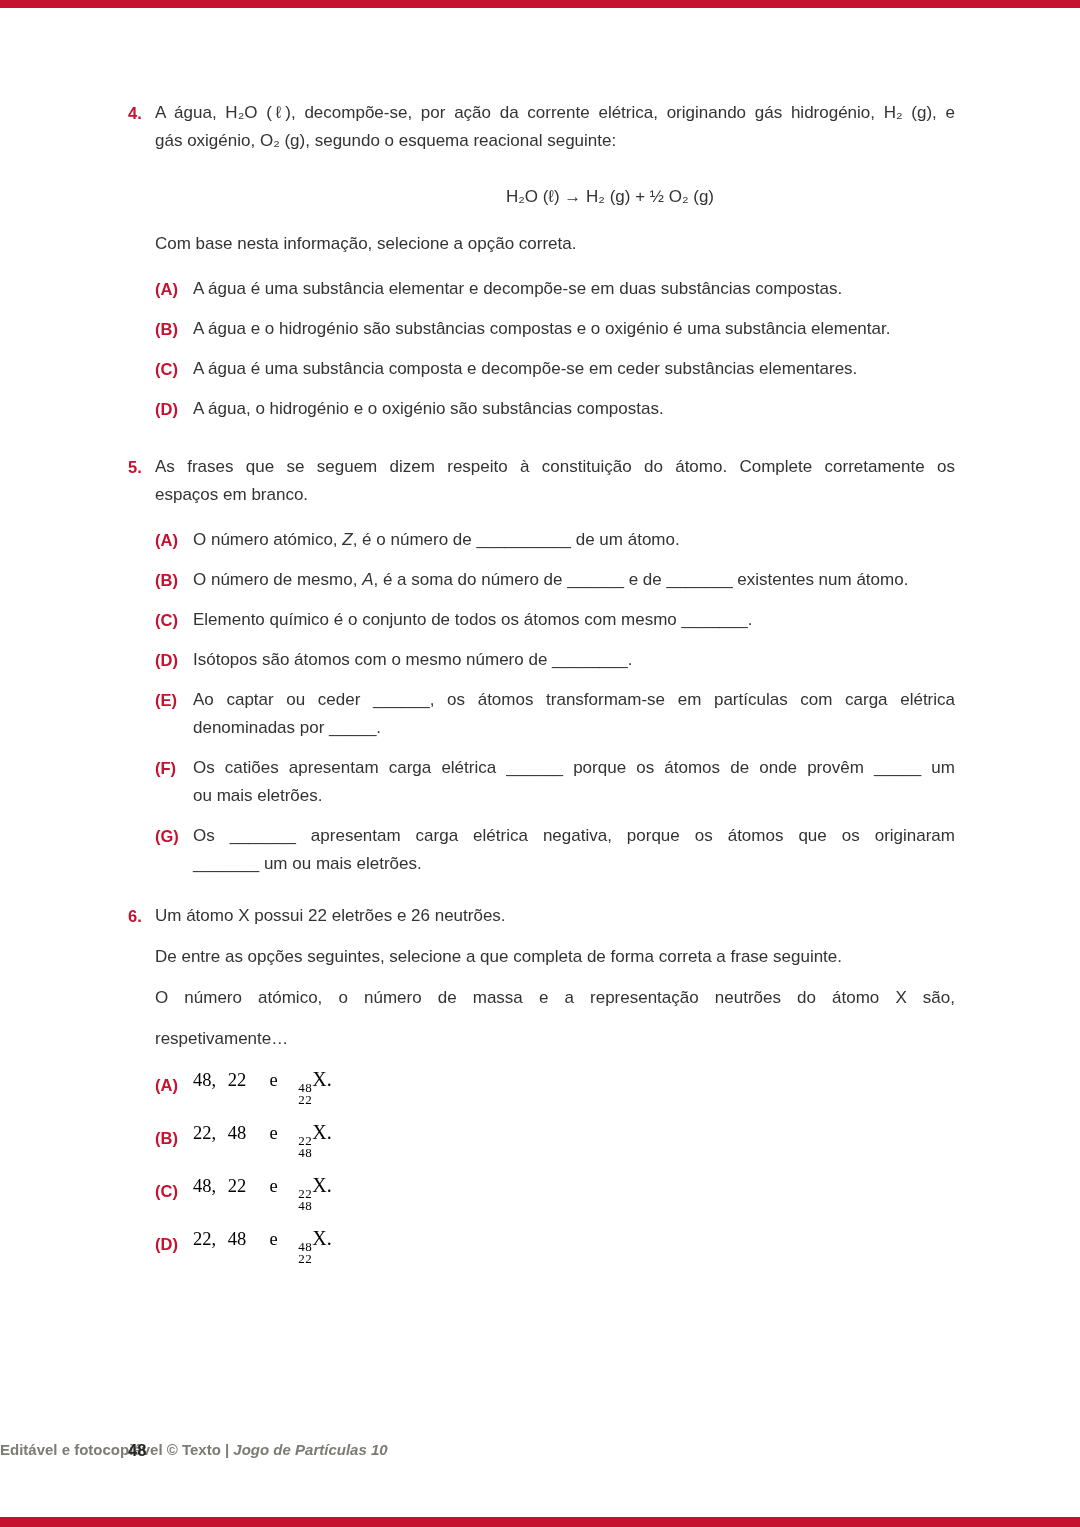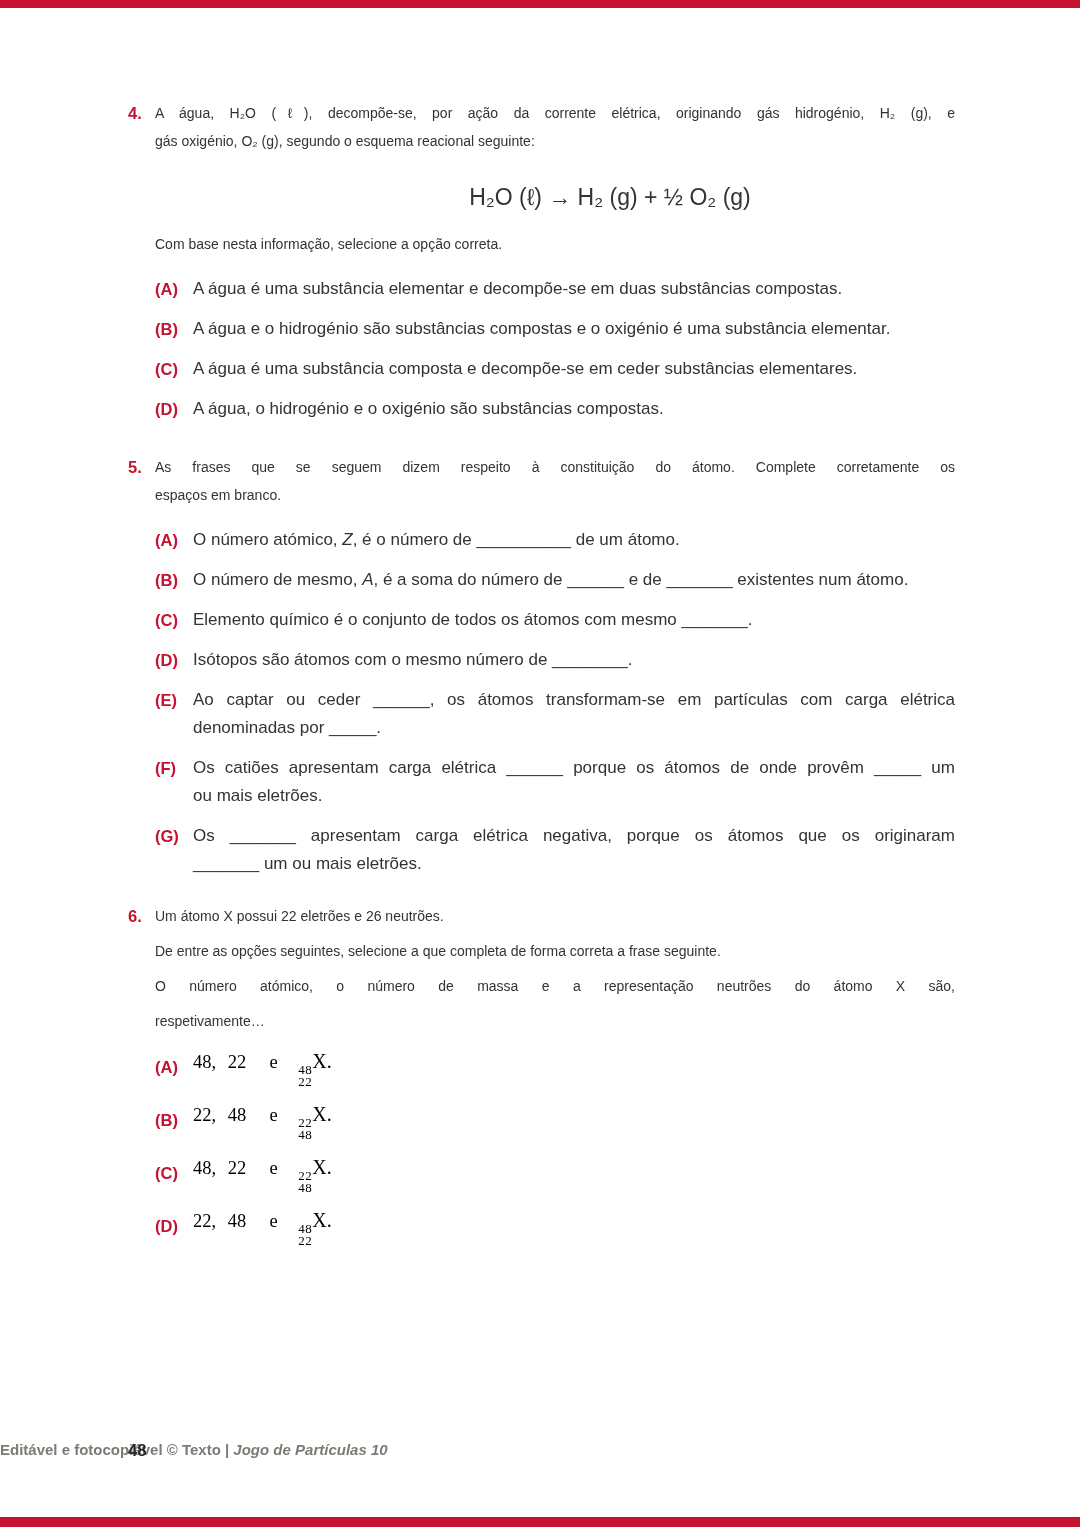--- a/index.html
+++ b/index.html
@@ -18,39 +18,39 @@
   .content { position:absolute; top:99px; left:128px; width:827px; }
 
   .question { display:flex; }
   .qnum {
     width:27px; flex:0 0 27px;
     color:#c5122f; font-weight:bold;
     font-size:16.5px; line-height:28px;
   }
   .qbody { flex:1; min-width:0; }
 
-  .para { font-size:14px; line-height:28px; }
+  .para { font-size:17px; line-height:28px; }
   .stretch { text-align:justify; text-align-last:justify; }
 
-  .equation { margin-top:28px; font-size:23px; line-height:28px; text-align:center; padding-left:110px; }
+  .equation { margin-top:28px; font-size:17px; line-height:28px; text-align:center; padding-left:110px; }
   .lead { margin-top:19px; }
 
   .opt { display:flex; margin-top:12px; }
   .opt.first { margin-top:17px; }
   .optlabel {
     width:38px; flex:0 0 38px;
     color:#c5122f; font-weight:bold;
     font-size:16.5px; line-height:28px;
   }
   .opttext { flex:1; min-width:0; font-size:17px; line-height:28px; }
   .var { font-style:italic; }
 
   .sec5 { margin-top:30px; }
   .sec6 { margin-top:24px; }
-  .sec6 .para + .para { margin-top:7px; }
+  .sec6 .para + .para { margin-top:13px; }
 
   .opt.math { margin-top:11px; align-items:center; min-height:30px; }
   .mathtext {
     font-family:"Liberation Serif","DejaVu Serif",serif;
     font-size:18.5px; line-height:30px; color:#000000;
   }
   .q6pre { word-spacing:7px; margin-right:9px; white-space:pre; }
   .iso {
     display:inline-flex; flex-direction:column; align-items:flex-start;
     font-size:13px; line-height:12px; vertical-align:-6px;

